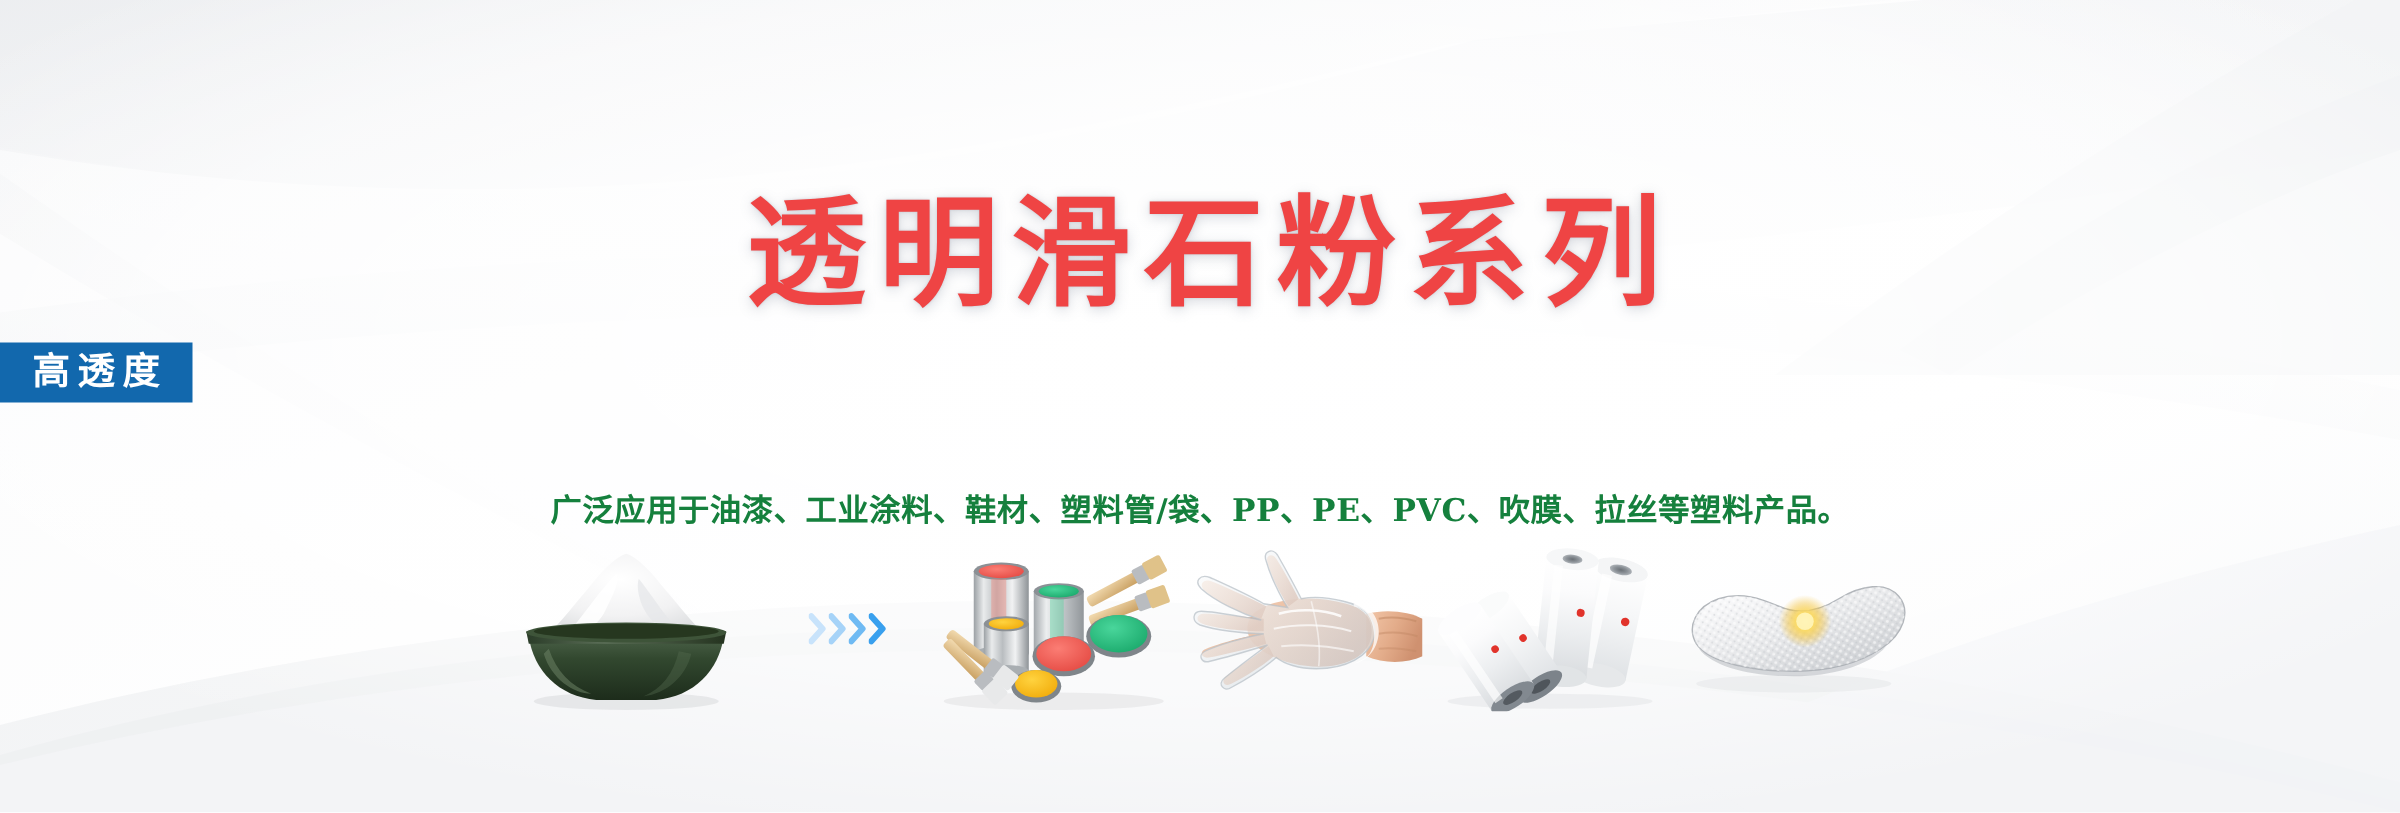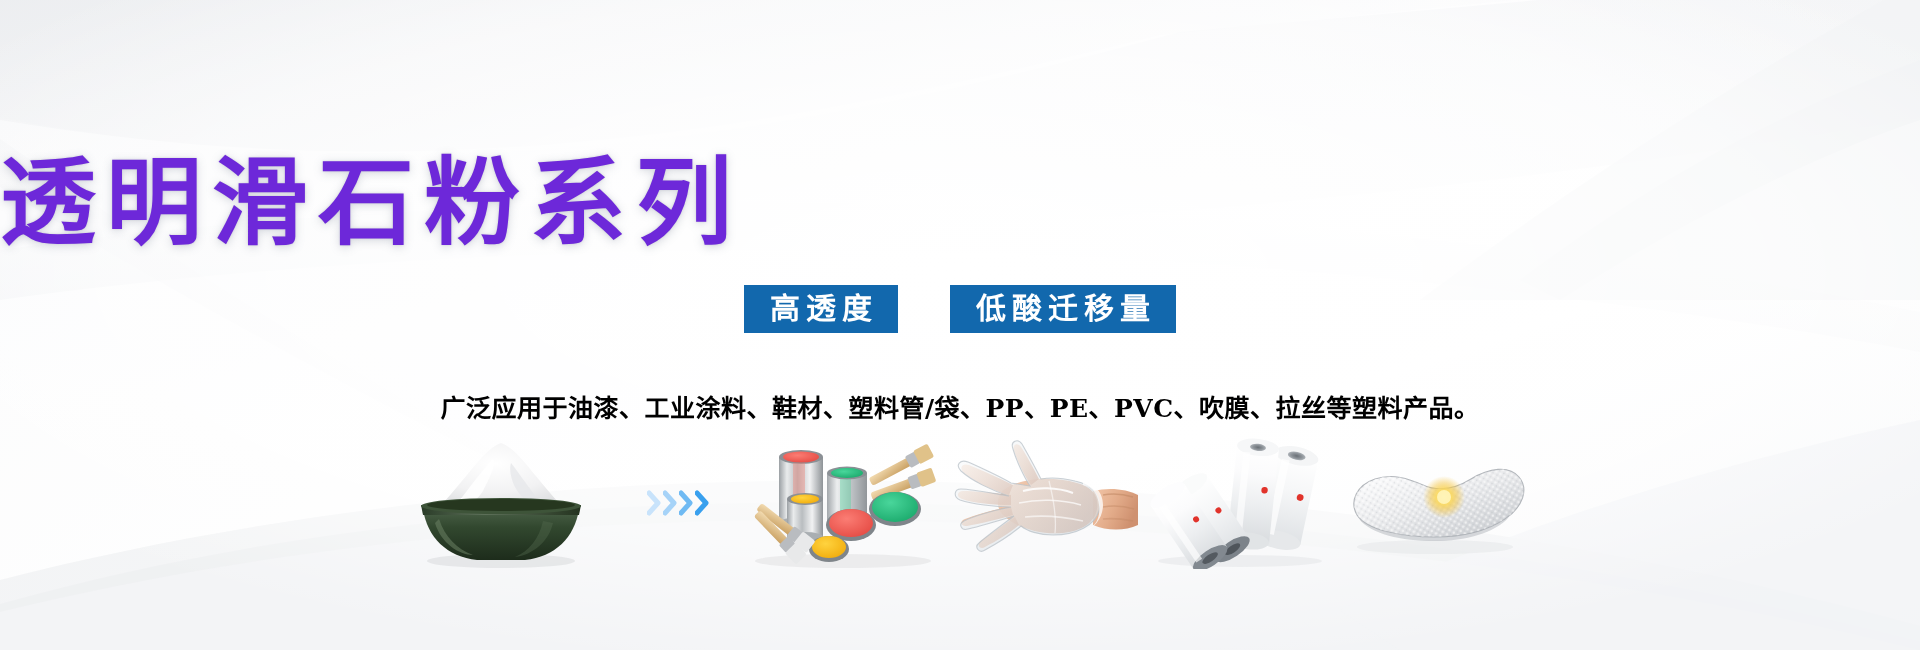--- a/index.html
+++ b/index.html
@@ -28,41 +28,42 @@
     height: 650px;
     pointer-events: none;
   }
 
   
   .headline {
     position: absolute;
     left: 0;
     right: 0;
     top: 86px;
+    text-align: center;
     font-family: "DejaVu Serif", "Liberation Serif", serif;
     font-weight: 700;
     font-size: 96px;
     line-height: 1.1;
     letter-spacing: 10px;
-    color: #6d28d9;
+    color: #ef4444;
     text-shadow: 0 2px 10px rgba(120,130,150,0.30),
                  0 0 2px rgba(90,100,120,0.25);
     white-space: nowrap;
+    padding-left: 16px;
   }
 
   
   .badges {
     position: absolute;
     left: 0;
     right: 0;
-    top: 285px;
+    top: 274px;
     display: flex;
-    justify-content: center;
     align-items: flex-start;
-    gap: 52px;
+    gap: 68px;
   }
   .badge {
     background: #1268ad;
     color: #ffffff;
     font-family: "DejaVu Serif", "Liberation Serif", serif;
     font-weight: 700;
     font-size: 30px;
     line-height: 48px;
     height: 48px;
     padding: 0 20px;
@@ -76,21 +77,21 @@
   .subtitle {
     position: absolute;
     left: 0;
     right: 0;
     top: 372px;
     text-align: center;
     font-family: "DejaVu Serif", "Liberation Serif", serif;
     font-weight: 700;
     font-size: 25px;
     line-height: 34px;
-    color: #000000;
+    color: #15803d;
     letter-spacing: 0.5px;
     white-space: nowrap;
     margin-top: 20px;
   }
 
   
   .products {
     position: absolute;
     left: 0;
     right: 0;
@@ -182,21 +183,20 @@
 
     <path d="M1920,420 C1700,468 1500,530 1340,610 L1400,650 L1920,650 Z" fill="#f3f4f6" opacity="0.8"></path>
 
     <rect x="0" y="0" width="1920" height="650" fill="url(#centerGlow)"></rect>
   </svg>
 
   <h1 class="headline">透明滑石粉系列</h1>
 
   <div class="badges">
     <span class="badge">高透度</span>
-    <span class="badge">低酸迁移量</span>
   </div>
 
   <p class="subtitle">广泛应用于油漆、工业涂料、鞋材、塑料管/袋、PP、PE、PVC、吹膜、拉丝等塑料产品。</p>
 
   <div class="products">
 
     <div class="product p-bowl">
       <svg width="220" height="140" viewBox="0 0 220 140" xmlns="http://www.w3.org/2000/svg">
         <defs>
           <linearGradient id="bowlG" x1="0" y1="0" x2="0" y2="1">

